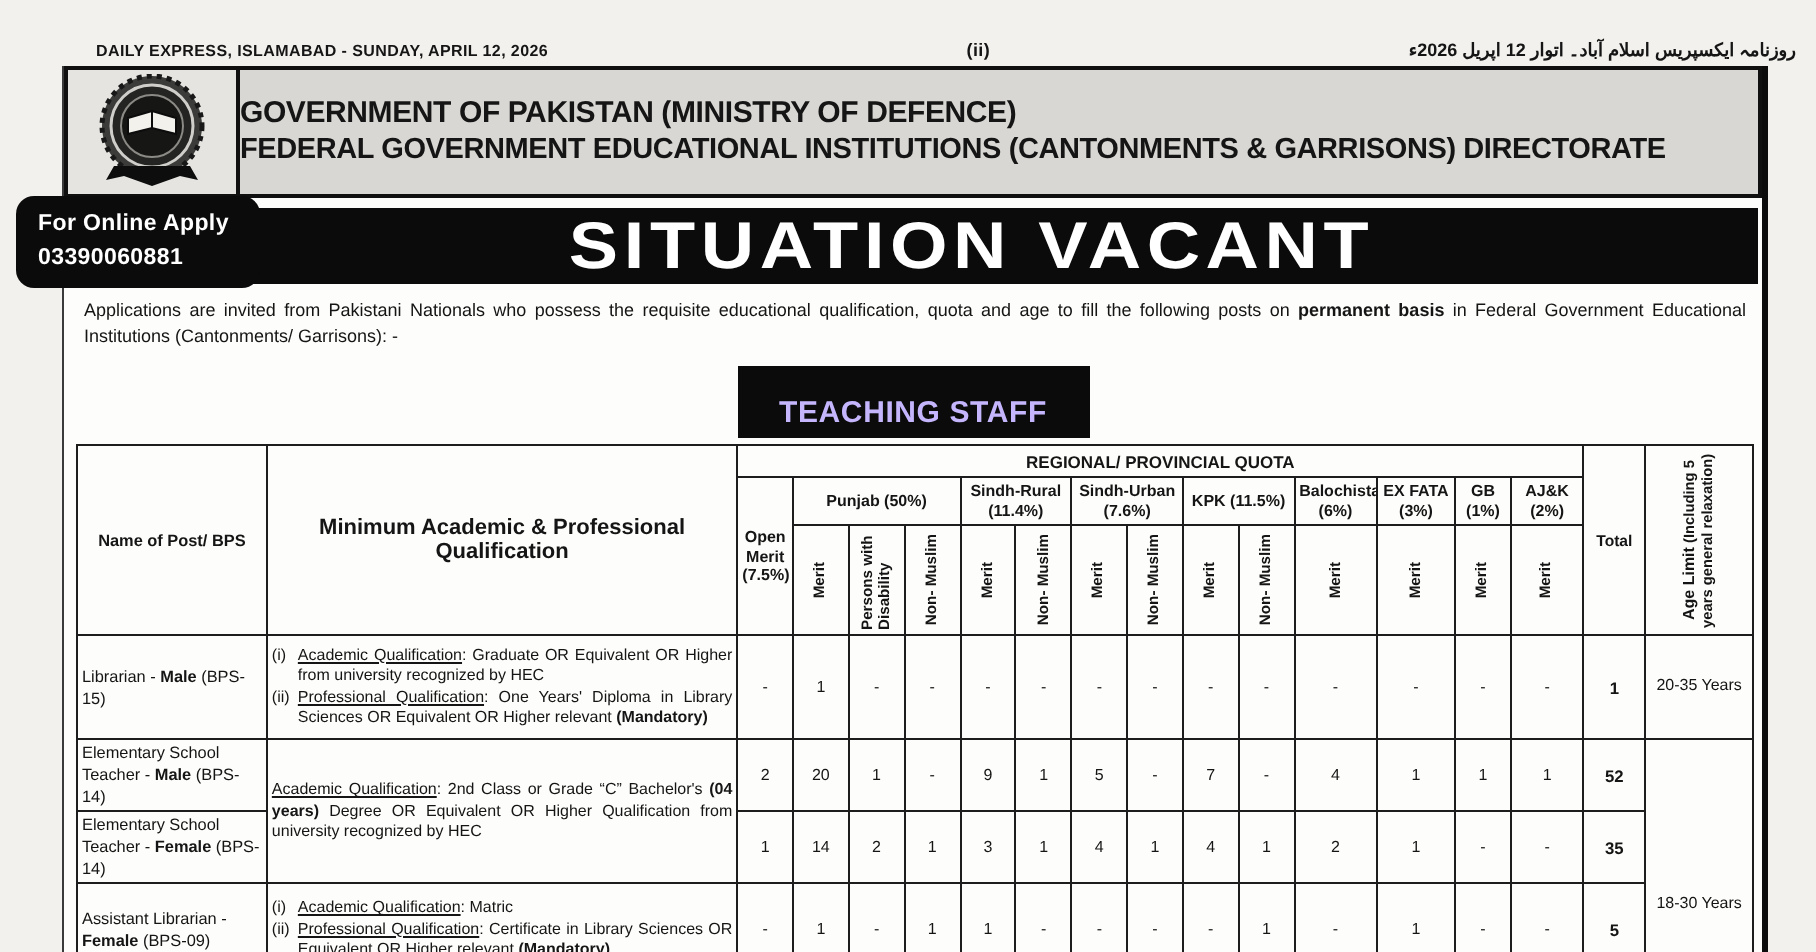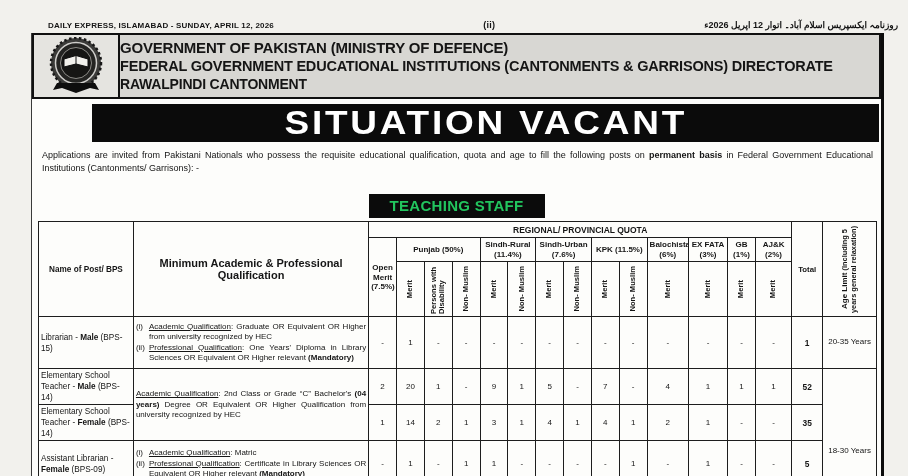--- a/index.html
+++ b/index.html
@@ -35,22 +35,22 @@
   .banner-title{color:#fff;font-weight:bold;font-size:33px;letter-spacing:2.5px;
     transform:scaleX(1.12);transform-origin:center;white-space:nowrap;}
   .apply-badge{
     position:absolute;left:-84px;top:-6px;background:#0b0b0b;color:#fff;
     border-radius:9px;padding:6px 16px 7px 11px;font-size:11.5px;font-weight:bold;
     line-height:1.45;letter-spacing:.2px;white-space:nowrap;
   }
   
   .intro{padding:7px 8px 2px 10px;font-size:9px;line-height:1.45;text-align:justify;}
   
-  .section-banner{width:176px;margin:17px auto 3px;background:#0b0b0b;color:#22c55e;
-    text-align:center;font-weight:bold;font-size:15px;padding:3px 0 4px;letter-spacing:.3px;}
+  .section-banner{width:176px;margin:6px auto 3px;background:#0b0b0b;color:#c4b5fd;
+    text-align:center;font-weight:bold;font-size:15px;padding:15px 0 4px;letter-spacing:.3px;}
   
   table.jobs{border-collapse:collapse;table-layout:fixed;width:calc(100% - 10px);
     margin:2px 2px 0 6px;font-size:7.6px;}
   table.jobs th, table.jobs td{border:1px solid #1d1d1d;padding:1px 2px;vertical-align:middle;
     overflow:hidden;}
   th{font-weight:bold;font-size:7.8px;}
   .quota-head{font-size:8.5px;height:13px;padding:0;}
   .grp{font-size:8px;line-height:1.15;}
   .name-head{font-size:8.2px;}
   .qual-head{font-size:11px;}
@@ -94,25 +94,28 @@
           <circle cx="31" cy="26" r="15.5" fill="#161614" stroke="#8b8a86" stroke-width="1"></circle>
           <path d="M19 22 L31 18.5 L43 22 L43 30 L31 27 L19 30 Z" fill="#f2f1ec" stroke="#0c0c0c" stroke-width="1"></path>
           <path d="M31 18.5 L31 27" stroke="#0c0c0c" stroke-width="1"></path>
           <path d="M12 46 L50 46 L54 53 L45 51 L31 56 L17 51 L8 53 Z" fill="#0d0d0d"></path>
         </g>
       </svg>
     </div>
     <div class="masthead-text">
       <div class="mh1">GOVERNMENT OF PAKISTAN (MINISTRY OF DEFENCE)</div>
       <div class="mh2">FEDERAL GOVERNMENT EDUCATIONAL INSTITUTIONS (CANTONMENTS &amp; GARRISONS) DIRECTORATE</div>
-      <div class="mh3">RAWALPINDI CANTONMENT</div>
     </div>
   </div>
 
   <div class="banner-row">
+    <div class="apply-badge">
+      <div>For Online Apply</div>
+      <div>03390060881</div>
+    </div>
     <div class="banner-title">SITUATION VACANT</div>
   </div>
 
   <div class="intro"><span>Applications are invited from Pakistani Nationals who possess the requisite educational qualification, quota and age to fill the following posts on </span><b>permanent basis</b><span> in Federal Government Educational Institutions (Cantonments/ Garrisons): -</span></div>
 
   <div class="section-banner">TEACHING STAFF</div>
 
   <table class="jobs">
     <colgroup>
       <col style="width:92px">

